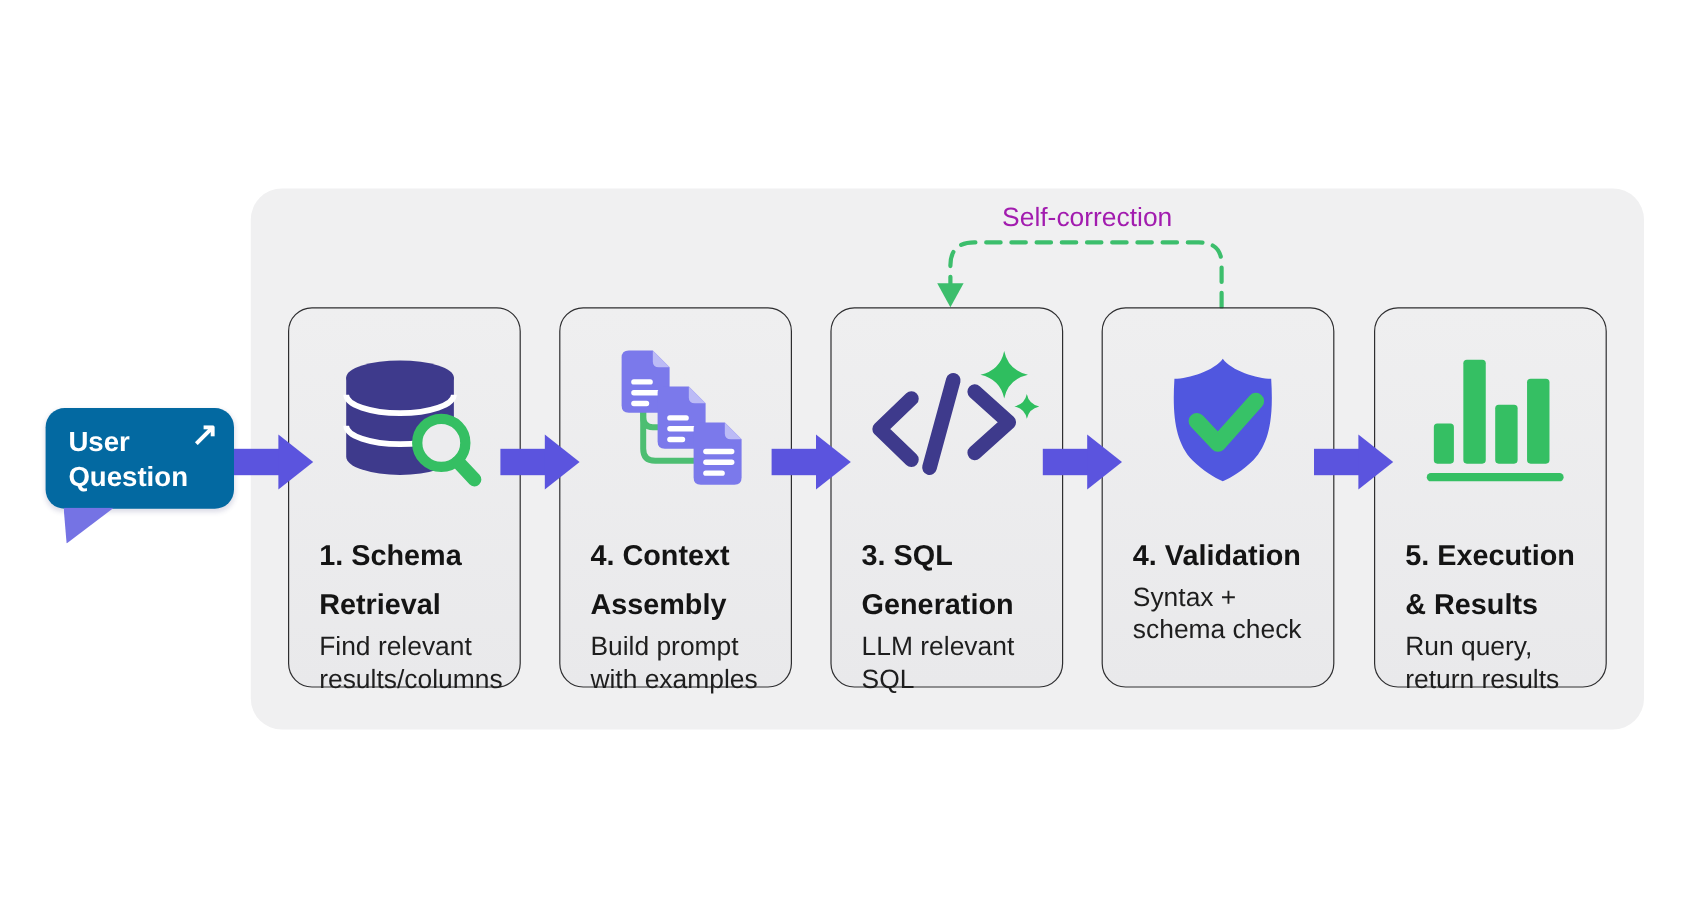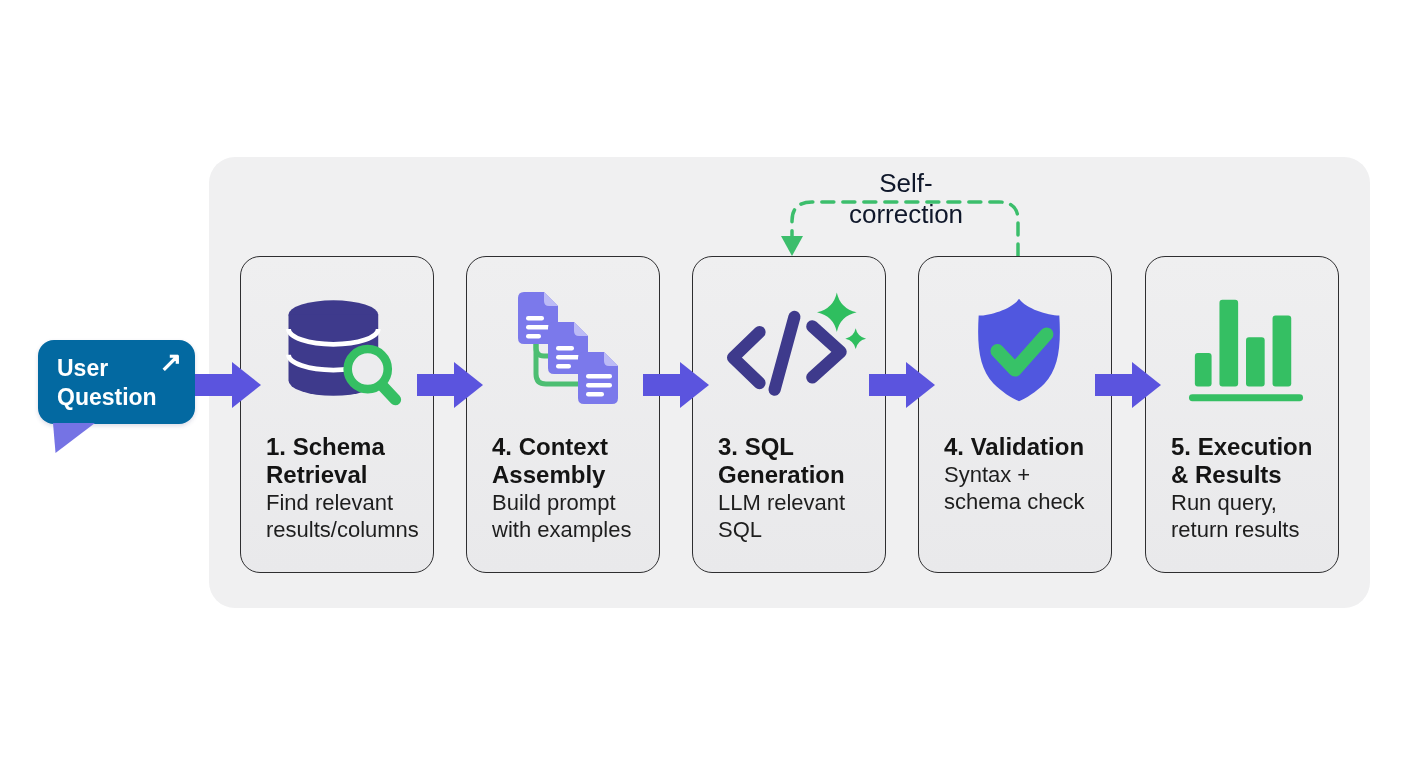--- a/index.html
+++ b/index.html
@@ -12,21 +12,21 @@
   
   .panel{
     position:absolute;left:209px;top:157px;width:1161px;height:451px;
     background:#f0f0f1;border-radius:26px;
   }
 
   
   .loop-svg{position:absolute;left:0;top:0;width:1408px;height:768px;z-index:2;pointer-events:none;}
   .loop-label{
     position:absolute;left:826px;top:168px;width:160px;text-align:center;
-    color:#0f172a;font-size:26px;font-weight:400;z-index:2;
+    color:#a21caf;font-size:22px;font-weight:400;z-index:2;
   }
 
   
   .bubble{
     position:absolute;left:38px;top:340px;width:157px;height:84px;
     background:#0369a1;border-radius:16px;z-index:3;
     box-shadow:0 2px 4px rgba(60,60,120,.18);
   }
   .bubble-text{
     position:absolute;left:19px;top:14px;width:112px;
@@ -58,22 +58,22 @@
   
   .card{
     position:absolute;top:256px;width:194px;height:317px;box-sizing:border-box;
     background:linear-gradient(180deg,#efeff0 0%,#e9e9eb 100%);
     border:1.5px solid #2e2e30;border-radius:20px;z-index:3;
     padding:20px 18px 0 25px;
   }
   .c0{left:240px;} .c1{left:466px;} .c2{left:692px;} .c3{left:918px;} .c4{left:1145px;}
   .icon-wrap{height:146px;display:flex;align-items:center;justify-content:center;}
   .card-title{
-    margin-top:10px;width:152px;
-    font-size:24px;font-weight:bold;color:#141414;line-height:28px;
+    margin-top:20px;width:152px;
+    font-size:24px;font-weight:bold;color:#141414;line-height:41px;
   }
   .card-desc{
     width:152px;
     font-size:22px;font-weight:400;color:#1e1e1e;line-height:27px;
   }
 </style>
 </head>
 <body>
 
 <div class="stage">

